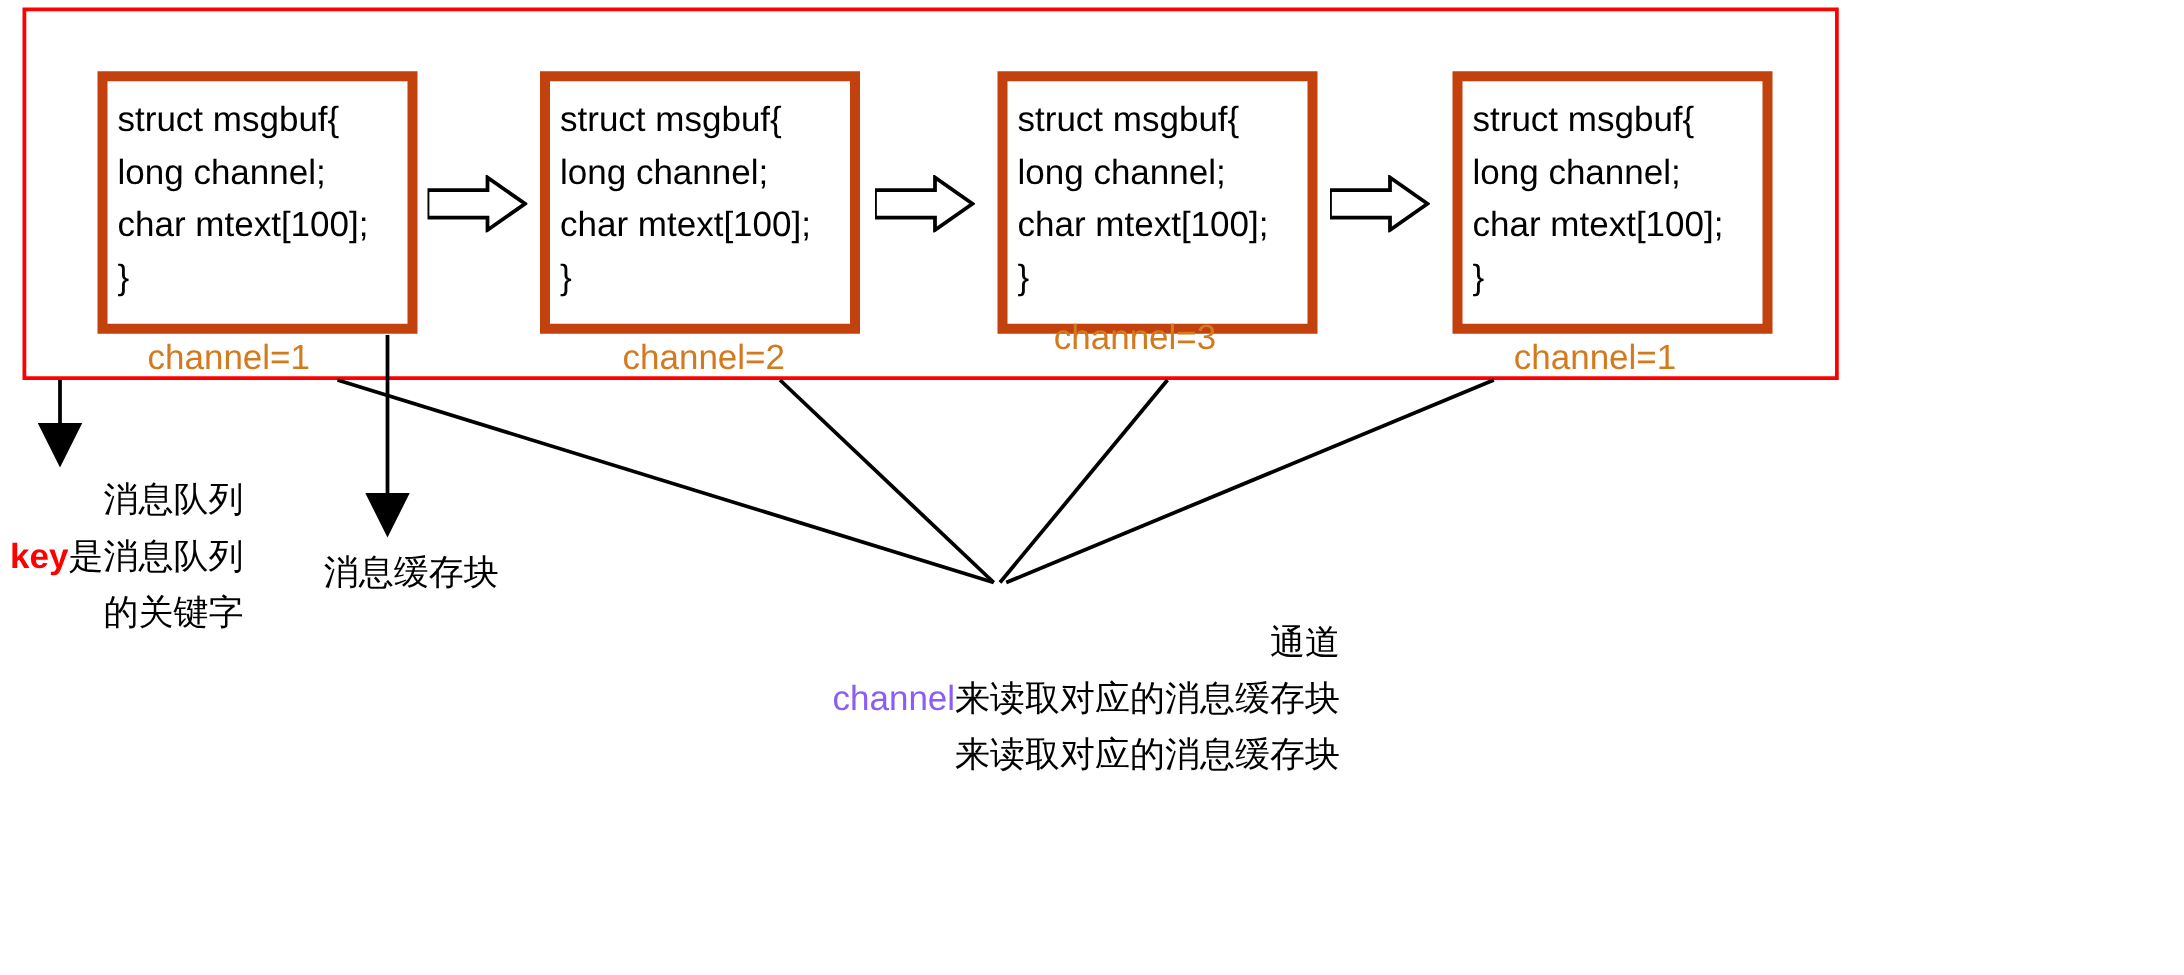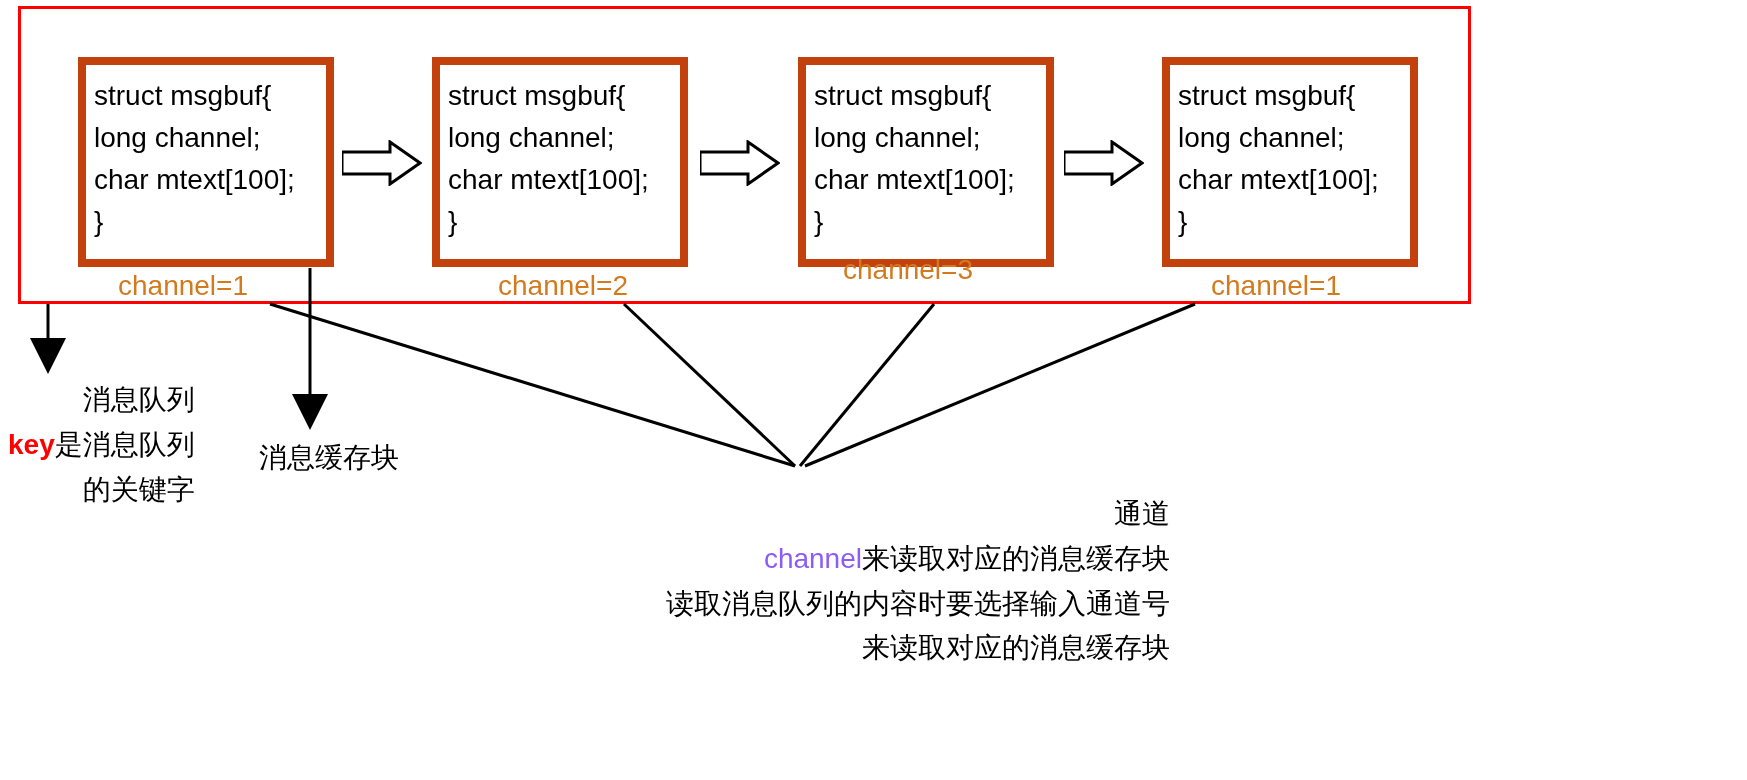--- a/index.html
+++ b/index.html
@@ -130,21 +130,20 @@
 
 <div class="ann-text" style="left:259px; top:436px;">
   <span>消息缓存块</span>
 </div>
 
 <div class="ann-text" style="left:666px; top:492px;">
   <div>通道</div>
   <div>
     <span class="kw-orange">channel</span><span>来读取对应的消息缓存块</span>
   </div>
-  <div>读取消息队列的内容时要选择输入通道号</div>
   <div>来读取对应的消息缓存块</div>
 </div>
 
 <svg class="svg-overlay" width="1747" height="780">
   <defs>
     <marker id="ah" markerWidth="12" markerHeight="12" refX="10" refY="6" orient="auto">
       <path d="M0,0 L12,6 L0,12 z" fill="#000"></path>
     </marker>
   </defs>
 

